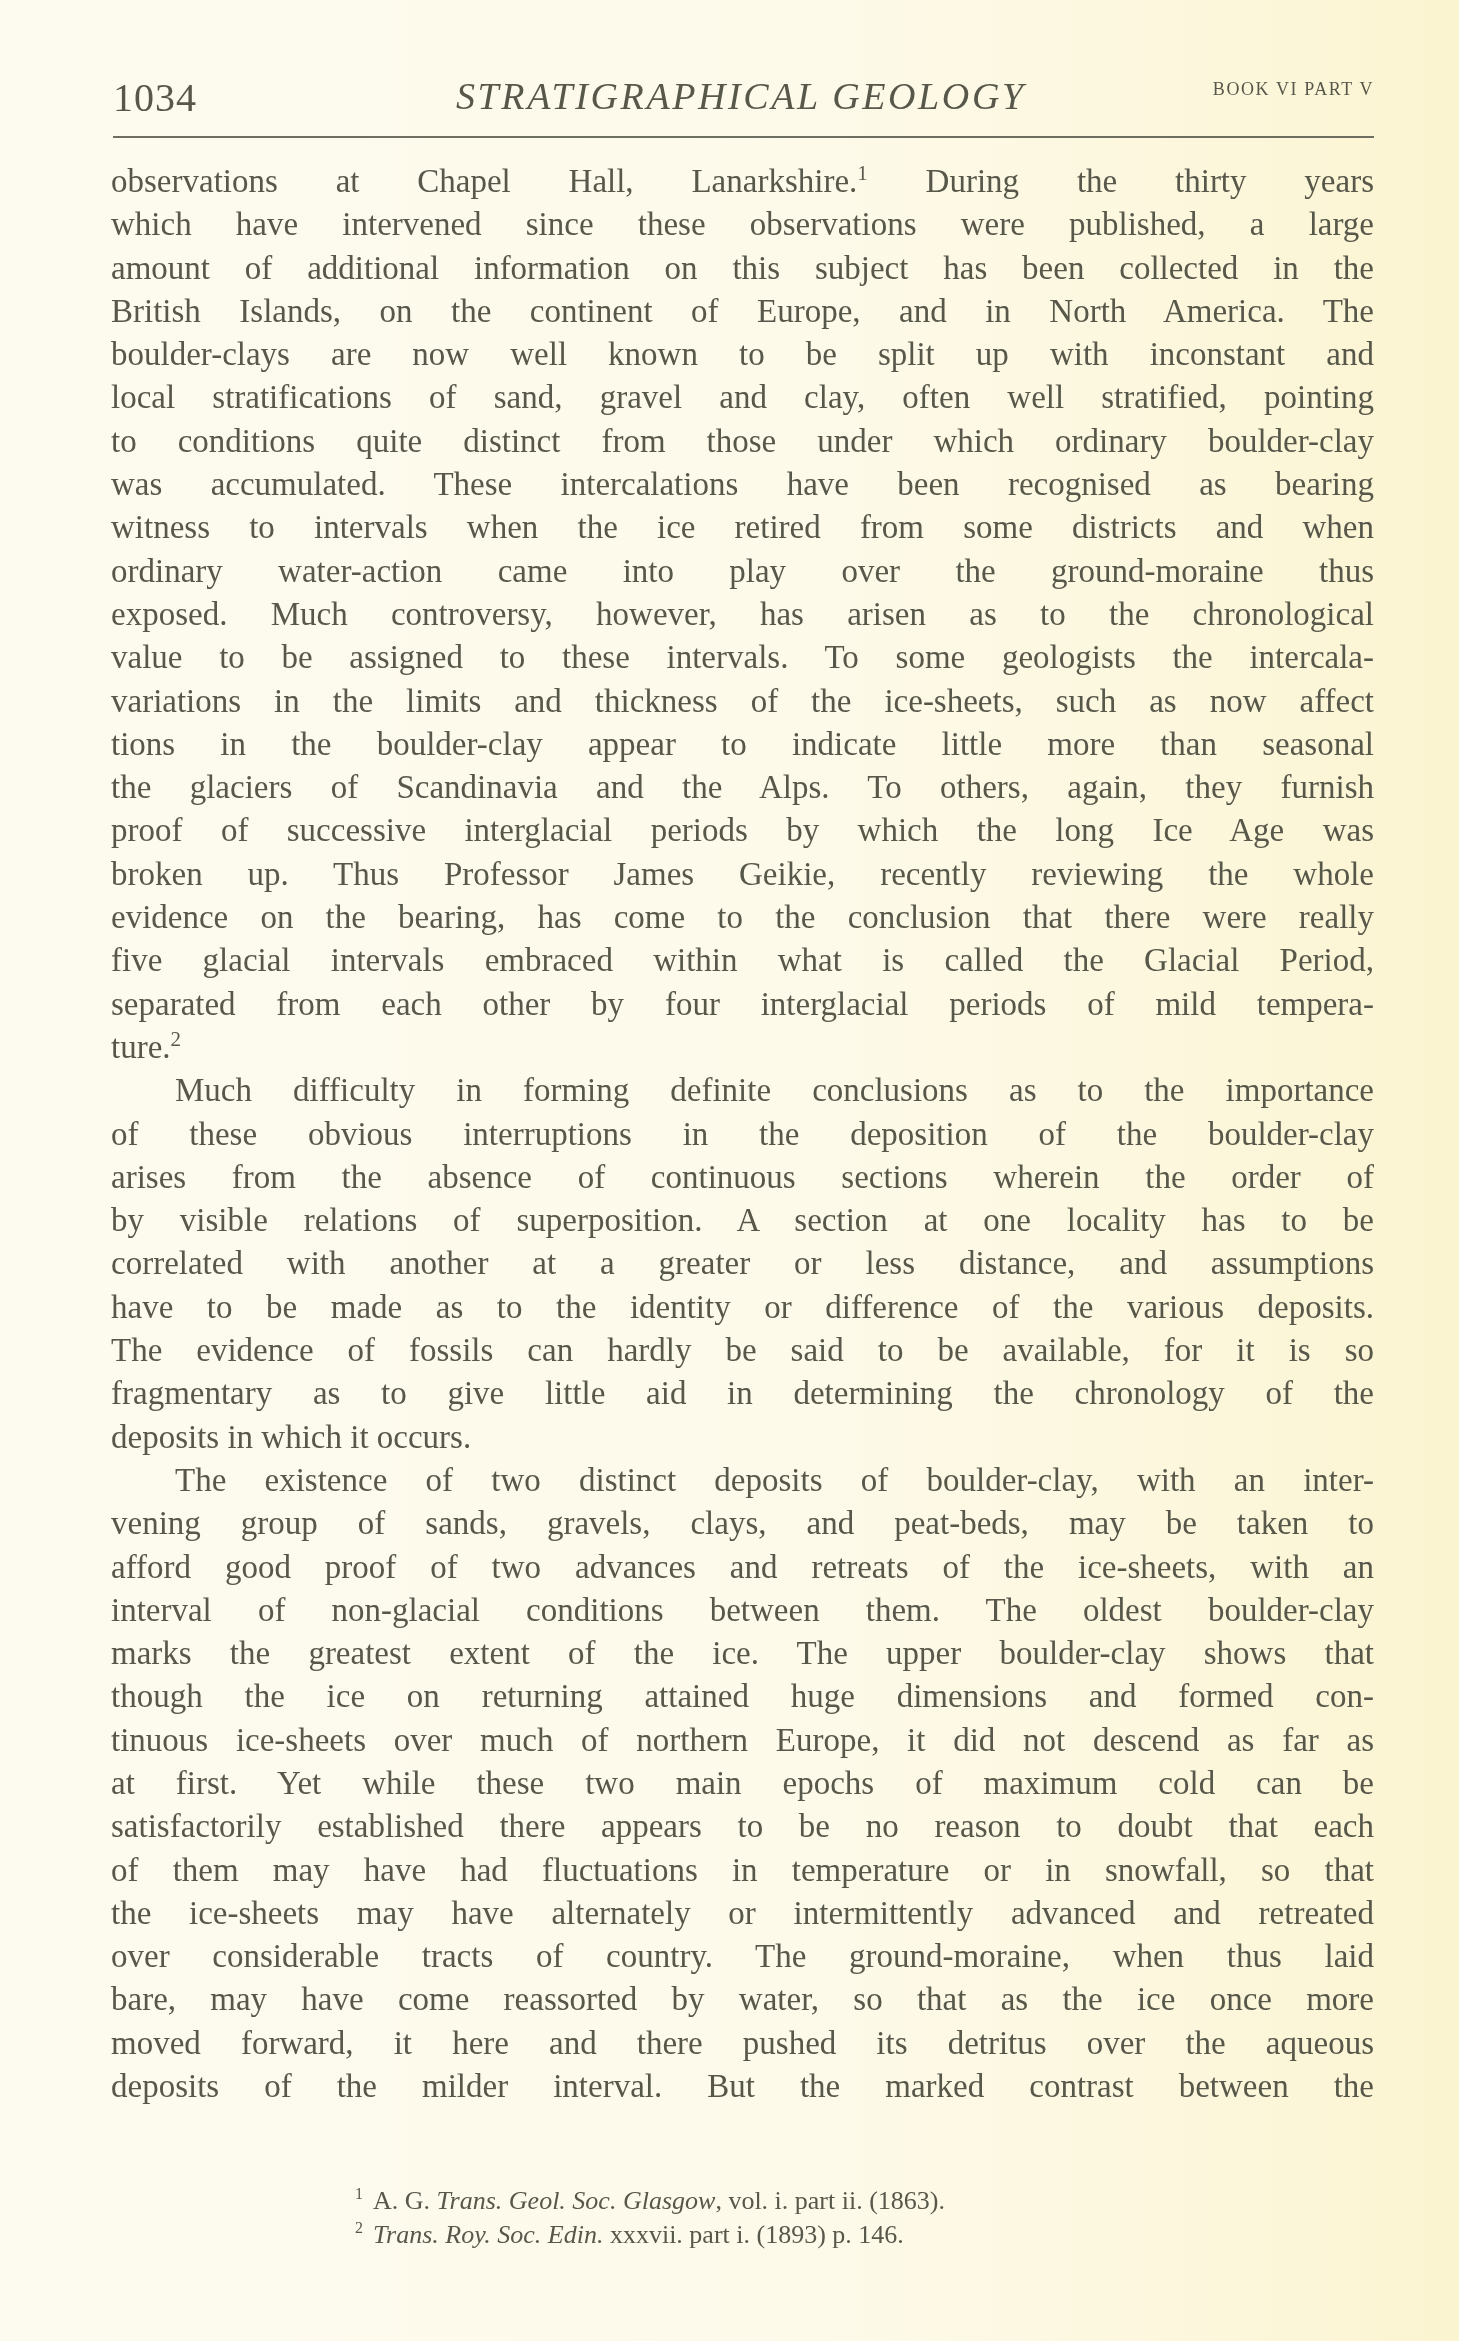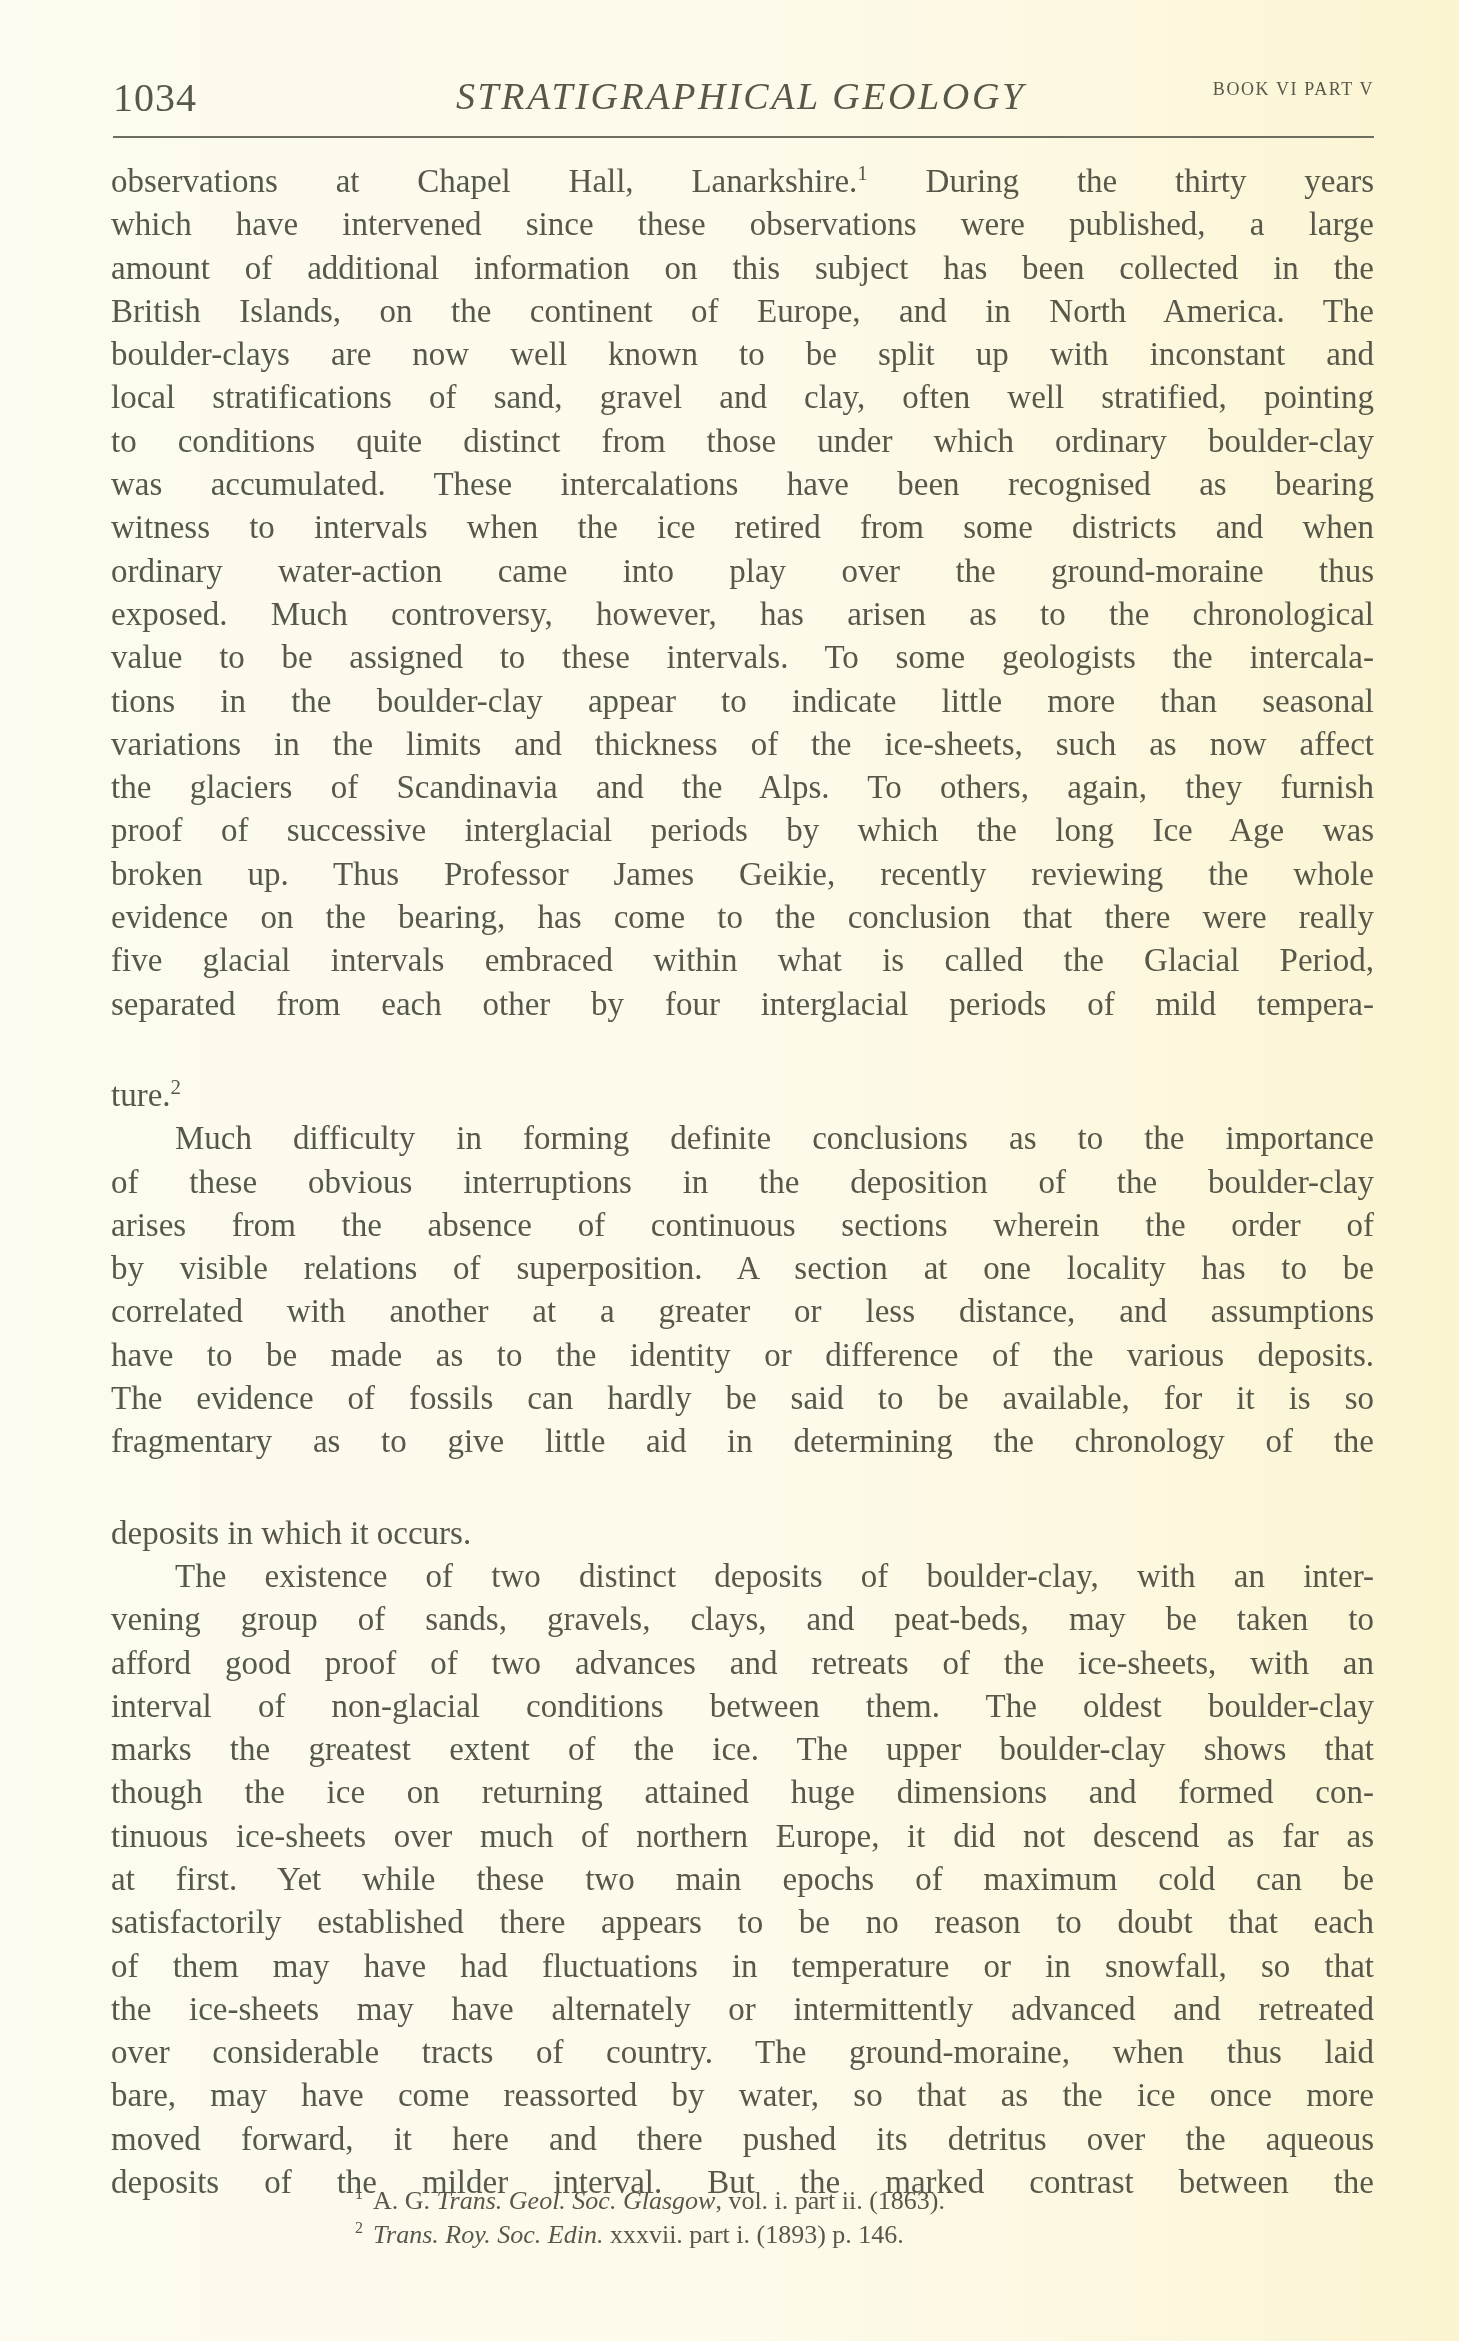--- a/index.html
+++ b/index.html
@@ -69,21 +69,20 @@
   .line {
     display: block;
     white-space: nowrap;
     text-align: justify;
     text-align-last: justify;
     height: 43.3px;
     overflow: visible;
   }
   .line.last {
     text-align-last: left;
-    margin-top: 48px;
   }
   .line.indent {
     padding-left: 64px;
   }
   sup.fn-ref {
     font-size: 21px;
     vertical-align: 12px;
     line-height: 0;
   }
   .footnotes {
@@ -126,22 +125,22 @@
     <span class="line">amount of additional information on this subject has been collected in the</span>
     <span class="line">British Islands, on the continent of Europe, and in North America. The</span>
     <span class="line">boulder-clays are now well known to be split up with inconstant and</span>
     <span class="line">local stratifications of sand, gravel and clay, often well stratified, pointing</span>
     <span class="line">to conditions quite distinct from those under which ordinary boulder-clay</span>
     <span class="line">was accumulated. These intercalations have been recognised as bearing</span>
     <span class="line">witness to intervals when the ice retired from some districts and when</span>
     <span class="line">ordinary water-action came into play over the ground-moraine thus</span>
     <span class="line">exposed. Much controversy, however, has arisen as to the chronological</span>
     <span class="line">value to be assigned to these intervals. To some geologists the intercala-</span>
+    <span class="line">variations in the limits and thickness of the ice-sheets, such as now affect</span>
     <span class="line">tions in the boulder-clay appear to indicate little more than seasonal</span>
-    <span class="line">variations in the limits and thickness of the ice-sheets, such as now affect</span>
     <span class="line">the glaciers of Scandinavia and the Alps. To others, again, they furnish</span>
     <span class="line">proof of successive interglacial periods by which the long Ice Age was</span>
     <span class="line">broken up. Thus Professor James Geikie, recently reviewing the whole</span>
     <span class="line">evidence on the bearing, has come to the conclusion that there were really</span>
     <span class="line">five glacial intervals embraced within what is called the Glacial Period,</span>
     <span class="line">separated from each other by four interglacial periods of mild tempera-</span>
     <span class="line last"><span>ture.</span><sup class="fn-ref">2</sup></span>
 
     <span class="line indent">Much difficulty in forming definite conclusions as to the importance</span>
     <span class="line">of these obvious interruptions in the deposition of the boulder-clay</span>

